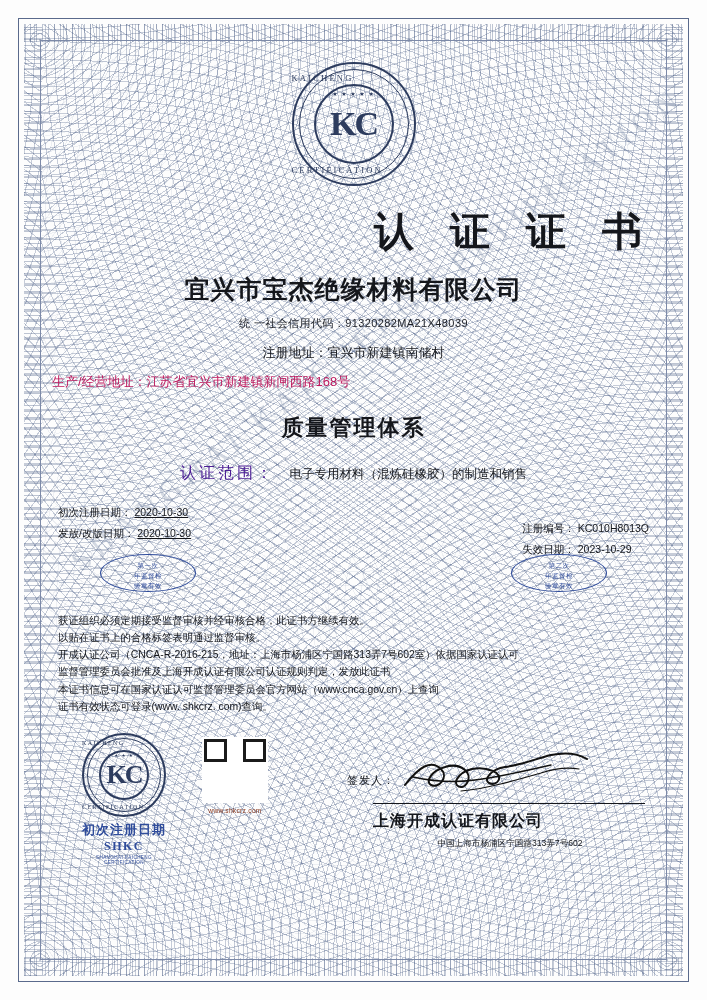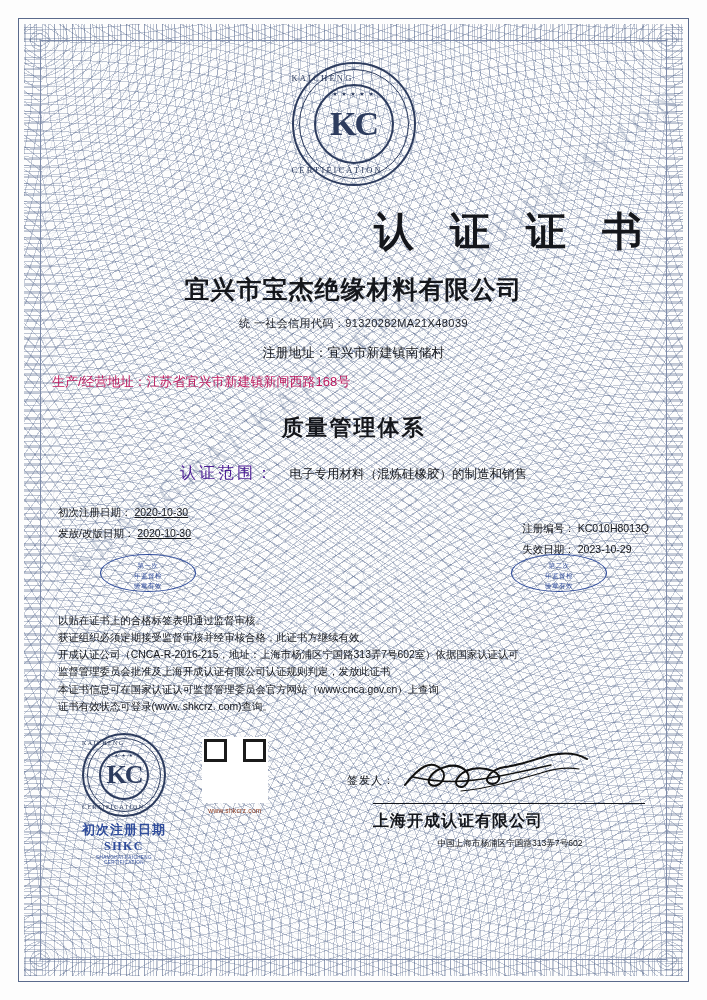--- a/index.html
+++ b/index.html
@@ -477,22 +477,22 @@
         <div>验章有效</div>
       </div>
       <div class="stamp stamp-2">
         <div>第二次</div>
         <div>年监督检</div>
         <div>验章有效</div>
       </div>
     </div>
 
     <div class="notes">
+      <div>获证组织必须定期接受监督审核并经审核合格，此证书方继续有效。</div>
       <div>以贴在证书上的合格标签表明通过监督审核。</div>
-      <div>获证组织必须定期接受监督审核并经审核合格，此证书方继续有效。</div>
       <div>开成认证公司（CNCA-R-2016-215，地址：上海市杨浦区宁国路313弄7号602室）依据国家认证认可</div>
       <div>监督管理委员会批准及上海开成认证有限公司认证规则判定，发放此证书</div>
       <div>本证书信息可在国家认证认可监督管理委员会官方网站（www.cnca.gov.cn）上查询</div>
       <div>证书有效状态可登录(www. shkcrz. com)查询。</div>
     </div>
 
     <div class="bottom">
 
       <div class="seal-bottom-logo">
         <div class="mini-seal">

